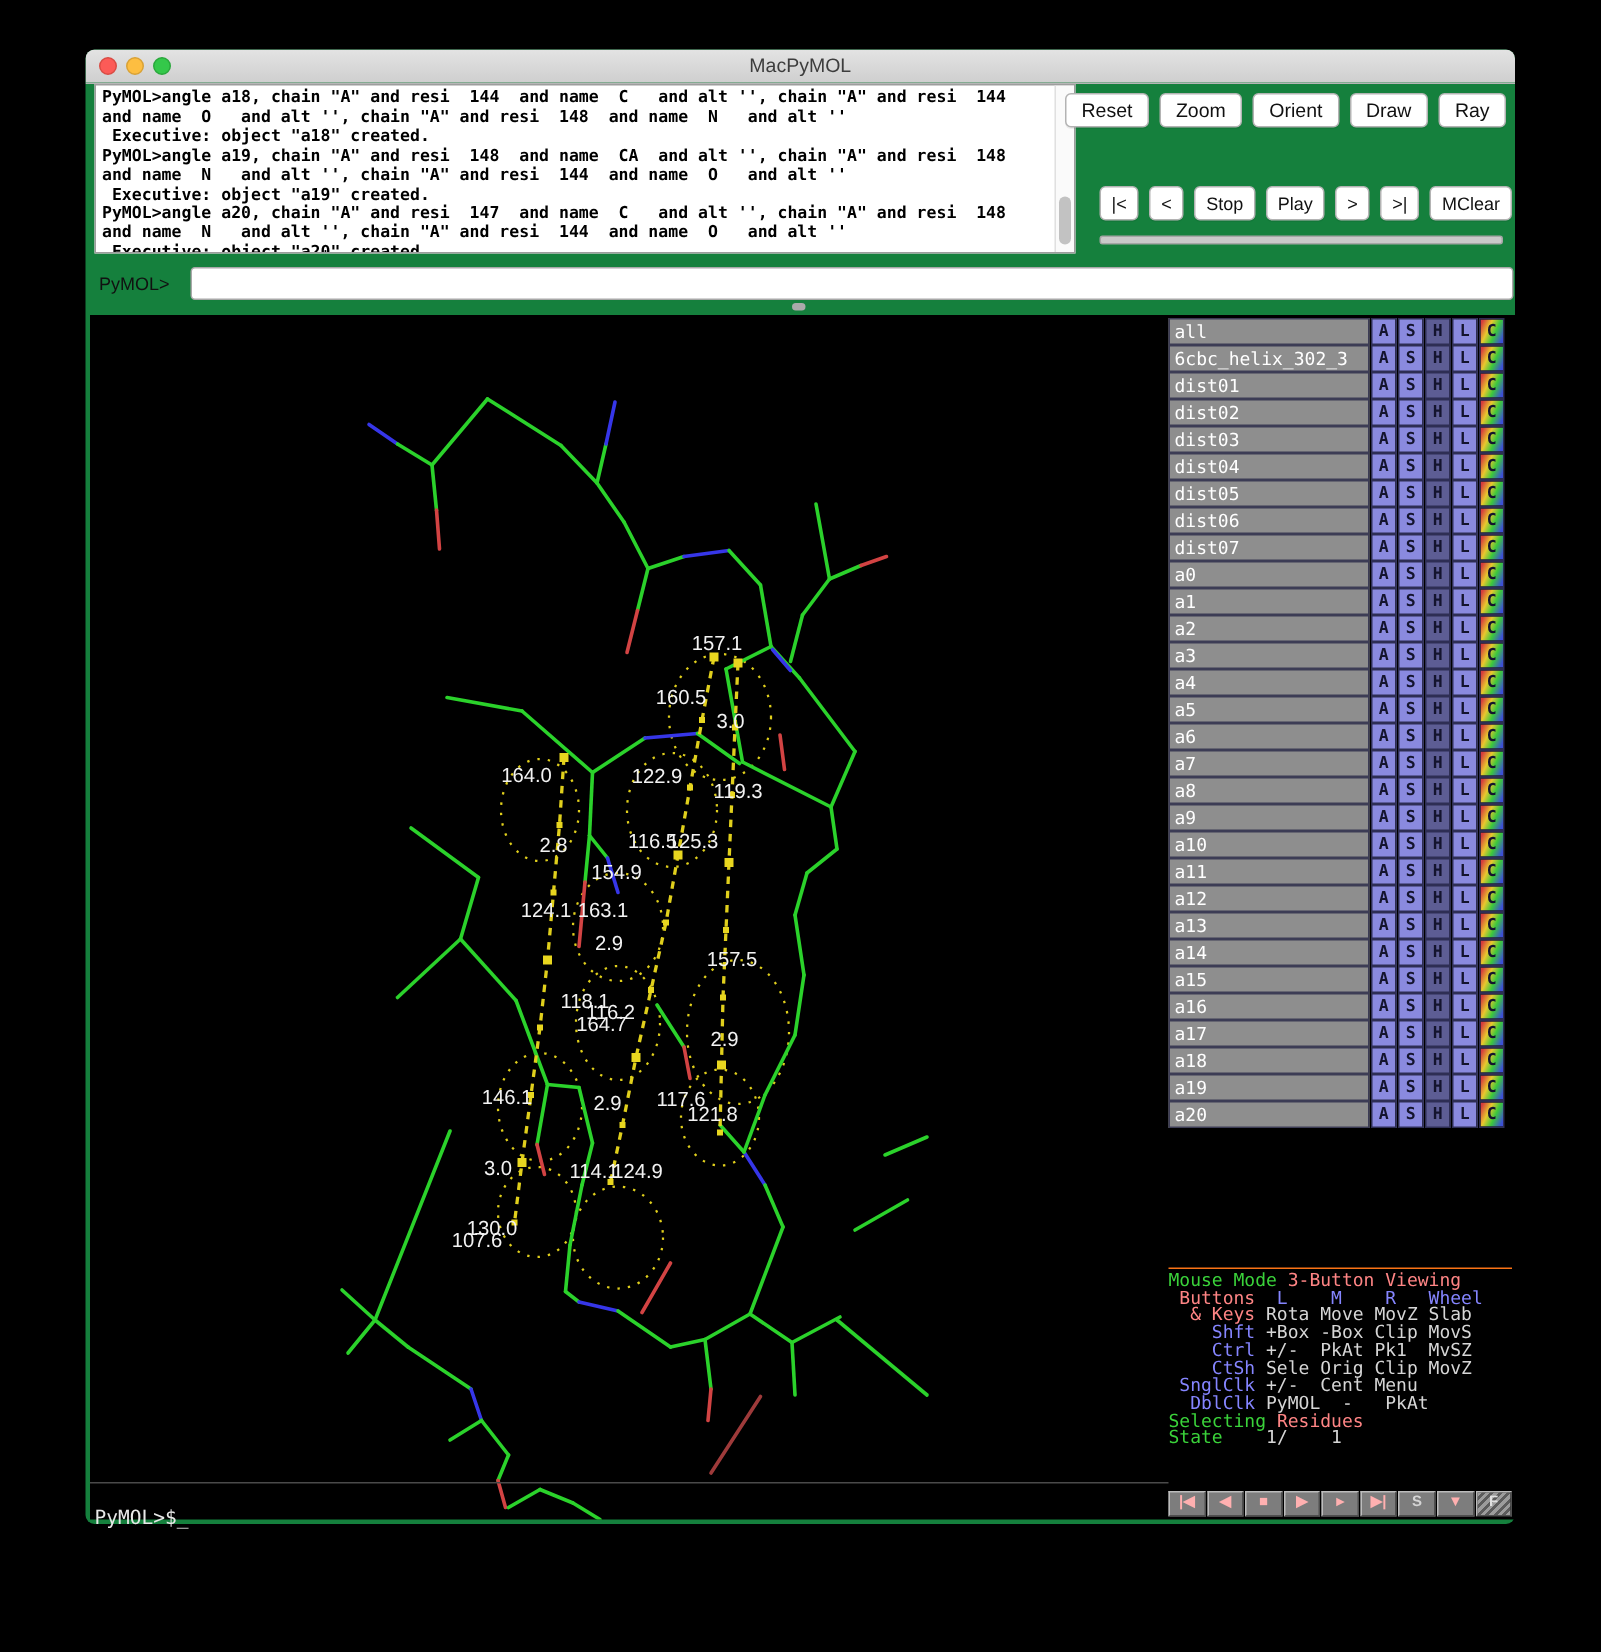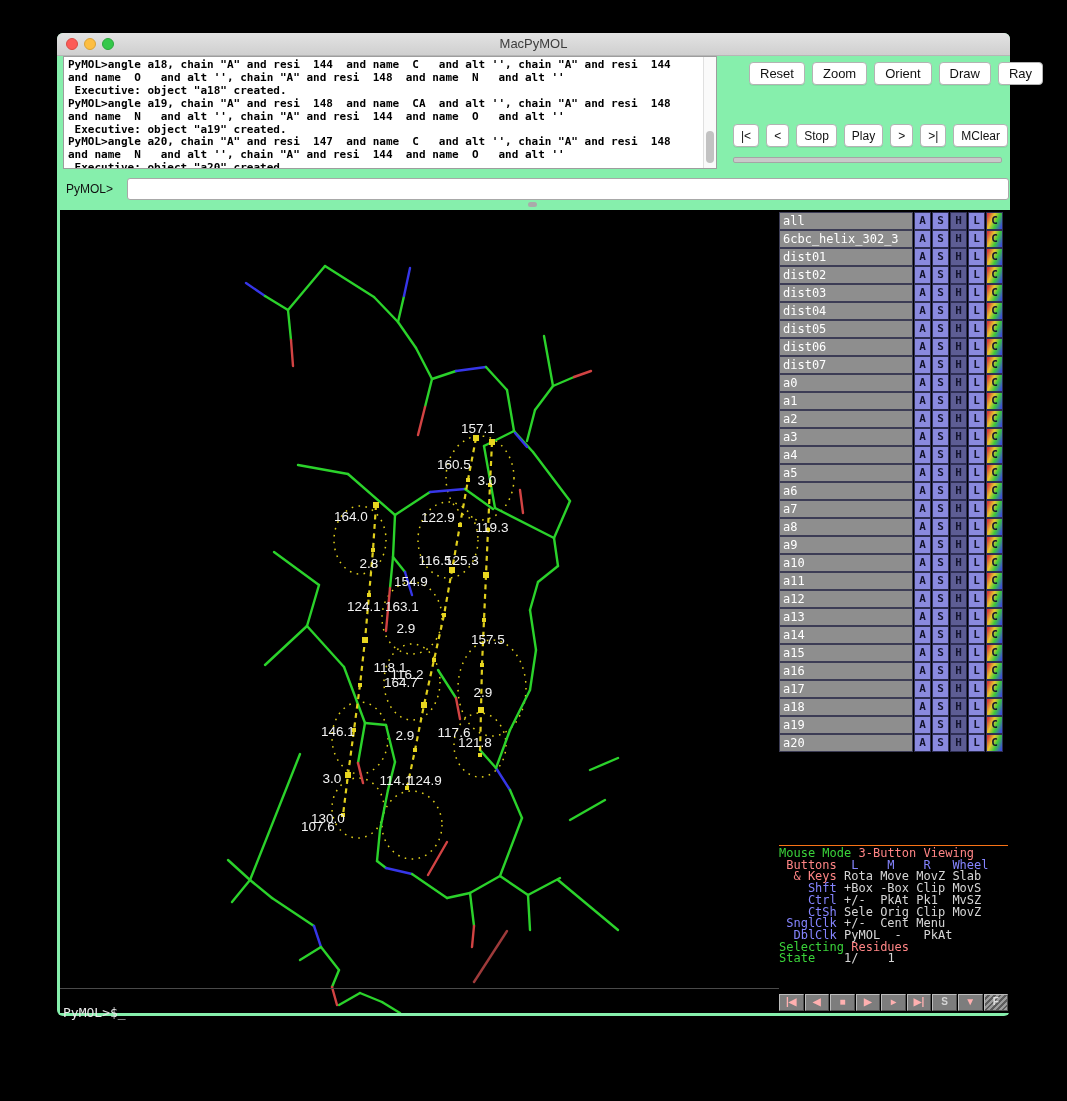--- a/index.html
+++ b/index.html
@@ -1,37 +1,37 @@
 <!DOCTYPE html>
 <html><head>
 <meta charset="utf-8">
 <style>
   html,body{margin:0;padding:0;background:#000;}
   .page{position:relative;width:1067px;height:1101px;background:#000;overflow:hidden;
         font-family:"Liberation Sans",sans-serif;}
-  .window{position:absolute;left:57px;top:33px;width:953px;height:983px;background:#86efac;
+  .window{position:absolute;left:57px;top:33px;width:953px;height:983px;background:#15803d;
           border-radius:6px;box-shadow:0 0 0 1px rgba(0,0,0,.45), 0 8px 30px rgba(0,0,0,.6);}
   
   .titlebar{position:absolute;left:0;top:0;right:0;height:22px;border-radius:6px 6px 0 0;
             background:linear-gradient(180deg,#e3e3e3,#cfcfcf);border-bottom:1px solid #b6b6b6;}
   .tl{position:absolute;top:5px;width:12px;height:12px;border-radius:50%;box-sizing:border-box;}
   .tl.red{left:9px;background:#fc5b57;border:1px solid #d94c44;}
   .tl.yel{left:27px;background:#fdbe41;border:1px solid #d9a236;}
   .tl.grn{left:45px;background:#34c84a;border:1px solid #2aa83c;}
   .wtitle{position:absolute;left:0;right:0;top:3px;text-align:center;font-size:13px;color:#3d3d3d;}
   
   .console{position:absolute;left:6px;top:23px;width:654px;height:113px;background:#fff;
            border:1px solid #9d9d9d;box-sizing:border-box;overflow:hidden;}
   .console-text{position:absolute;left:4px;top:2px;right:14px;font:bold 11px/12.9px "DejaVu Sans Mono",monospace;
                 white-space:pre;color:#000;}
   .cscroll{position:absolute;top:0;right:0;bottom:0;width:12px;background:#fafafa;border-left:1px solid #e0e0e0;}
   .cthumb{position:absolute;left:2px;top:74px;width:8px;height:32px;border-radius:5px;background:#c2c2c2;}
   
   .btnrow{position:absolute;display:flex;gap:7px;}
-  .r1{left:692px;top:29px;} .r2{left:676px;top:61px;} .r3{left:676px;top:91px;}
+  .r1{left:653px;top:29px;} .r2{left:676px;top:61px;} .r3{left:676px;top:91px;}
   .mbtn{height:21px;background:#fff;border:1px solid #b3b3b3;border-radius:4px;font-size:13px;
         color:#111;display:flex;align-items:center;padding:0 10px;box-shadow:0 1px 0 rgba(0,0,0,.06);}
   .r3 .mbtn{padding:0 7px;font-size:12px;}
   .slider{position:absolute;left:676px;top:124px;width:267px;height:4px;background:#c9c9c9;
           border:1px solid #a5a5a5;border-radius:2px;}
   
   .prompt-label{position:absolute;left:9px;top:149px;font-size:12px;color:#111;}
   .cmd-input{position:absolute;left:70px;top:145px;width:872px;height:20px;border:1px solid #a8a8a8;
              border-radius:3px;background:#fff;font-size:13px;padding:0 4px;outline:none;}
   .splitter-dot{position:absolute;left:471px;top:169px;width:9px;height:5px;background:#aaa;border-radius:3px;}

